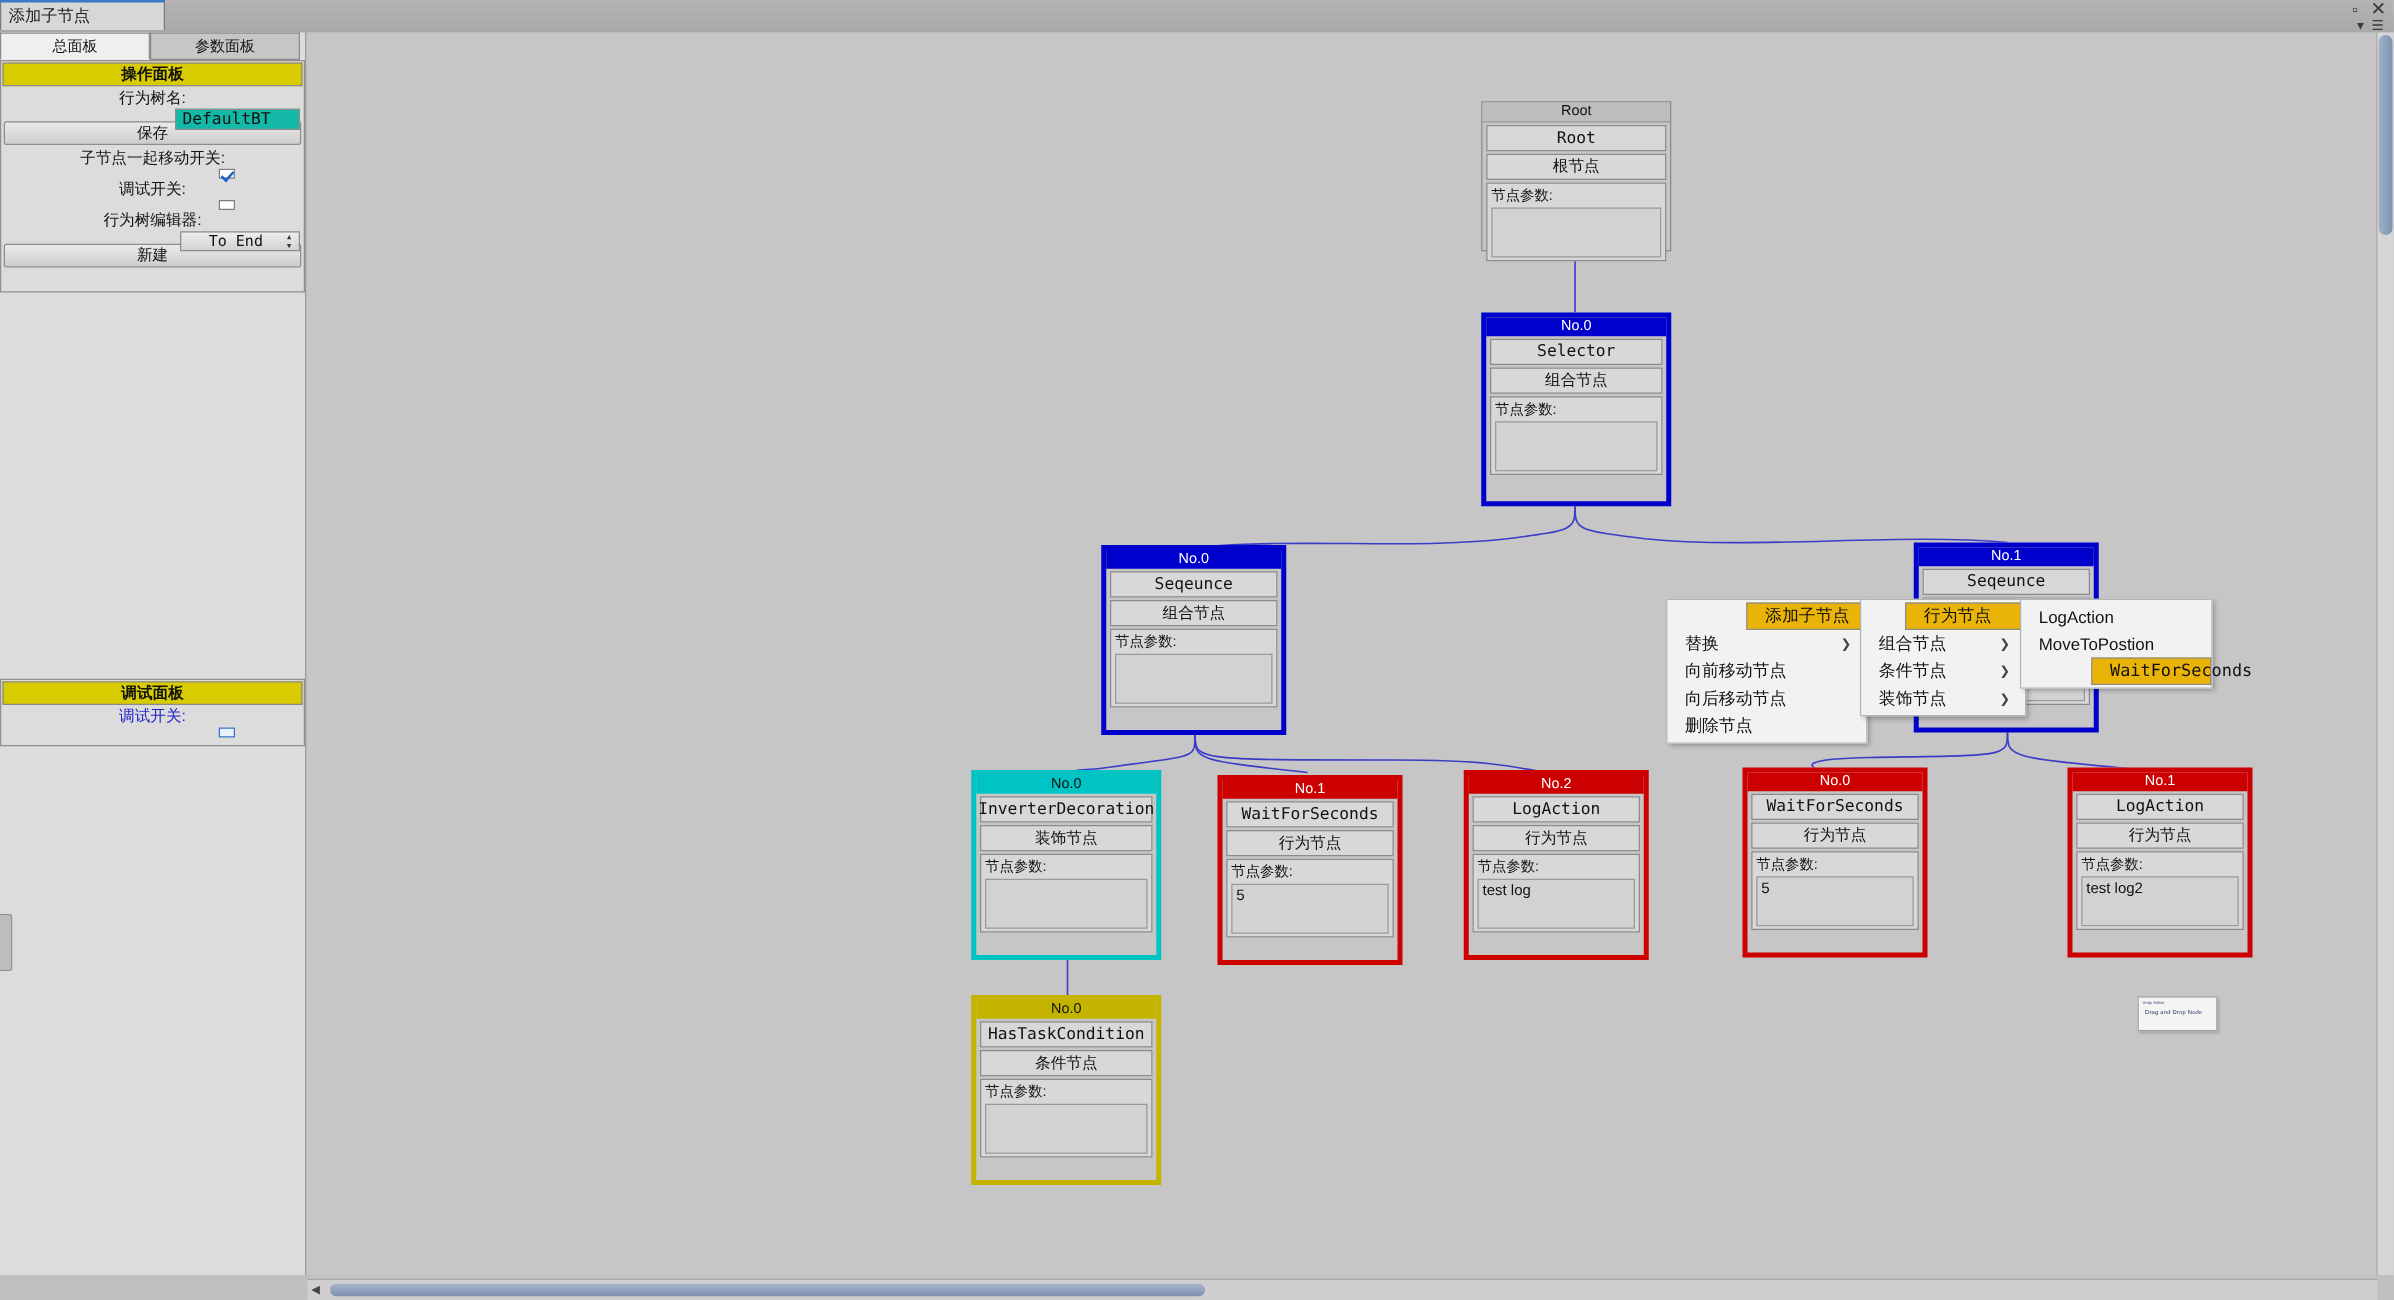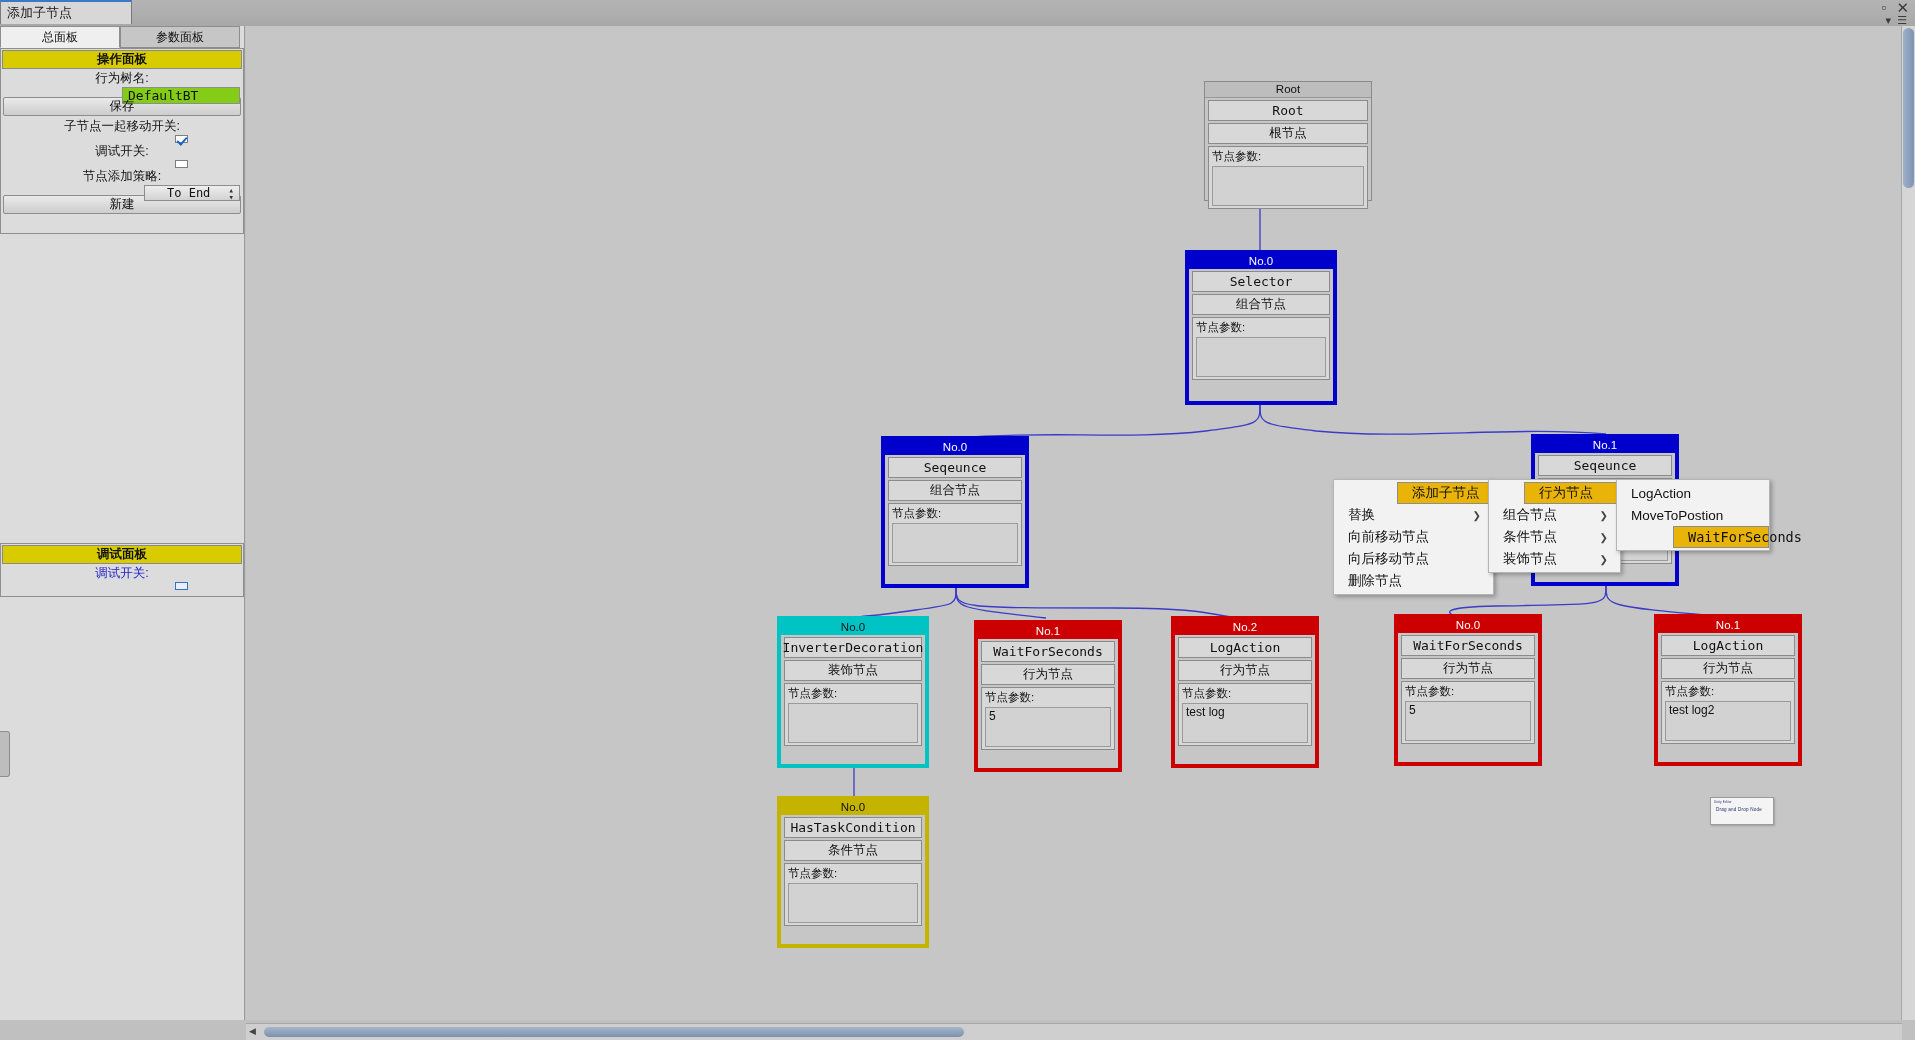--- a/index.html
+++ b/index.html
@@ -35,21 +35,21 @@
   .ptab.inactive{background:#c6c6c6;width:120px;}
 
   .panelbox{position:absolute;left:0;top:22px;width:244px;
     background:#dcdcdc;border:1px solid #8f8f8f;box-sizing:border-box;}
   .panel-hdr{height:19px;background:#d8cc00;border:1px solid #8a8a8a;
     display:flex;align-items:center;justify-content:center;
     font-size:12.5px;font-weight:bold;color:#111;box-sizing:border-box;margin:1px;}
   .row{display:flex;align-items:center;height:25px;padding:0 3px;box-sizing:border-box;flex-direction:column;}
   .row .lbl{font-size:12.5px;color:#111;white-space:nowrap;}
   .row .lbl.blue{color:#2222cc;}
-  .txtfield{margin-left:auto;width:118px;height:18px;background:#84cc16;
+  .txtfield{margin-left:auto;width:100px;height:18px;background:#14b8a6;
     border:1px solid #8d8d8d;box-sizing:border-box;font-size:13px;color:#111;
     display:flex;align-items:center;padding-left:5px;
     font-family:"DejaVu Sans Mono","Liberation Mono",monospace;}
   .btn{margin:2px 2px;height:19px;background:linear-gradient(to bottom,#eaeaea,#cdcdcd);
     border:1px solid #8d8d8d;border-radius:2px;
     display:flex;align-items:center;justify-content:center;
     font-size:12.5px;color:#111;box-sizing:border-box;}
   .chk{margin-left:auto;margin-right:52px;width:13px;height:13px;background:#fff;
     border:1px solid #7e7e7e;box-sizing:border-box;position:relative;}
   .chk.blue{border:1px solid #3a6fc4;background:#e8f0fb;}
@@ -160,21 +160,21 @@
         <span class="lbl">子节点一起移动开关:</span>
         <span class="chk on"></span>
       </div>
 
       <div class="row">
         <span class="lbl">调试开关:</span>
         <span class="chk"></span>
       </div>
 
       <div class="row">
-        <span class="lbl">节点添加策略:</span>
+        <span class="lbl">行为树编辑器:</span>
         <span class="sel">
           <span>To End</span>
           <span class="arrows">▴<br>▾</span>
         </span>
       </div>
 
       <div class="btn">新建</div>
     </div>
 
     <div class="panelbox" style="top:517px;height:54px;">
@@ -197,21 +197,21 @@
         <path d="M 1014,378 C 1014,398 1014,398 1070,405 C 1160,414 1270,400 1360,408"></path>
         <path d="M 710,562 C 710,582 710,578 640,588 C 620,591 615,588 608,594"></path>
         <path d="M 710,562 C 710,582 710,582 800,592"></path>
         <path d="M 710,562 C 710,582 710,582 870,582 C 940,582 960,586 1000,594"></path>
         <path d="M 1360,560 C 1360,580 1360,578 1250,580 C 1200,581 1190,586 1222,594"></path>
         <path d="M 1360,560 C 1360,580 1360,580 1470,590"></path>
         <path d="M 608,742 L 608,760 C 608,772 608,766 608,782"></path>
       </g>
     </svg>
 
-    <div class="node root" style="left:939px;top:55px;width:168px;height:120px;border-width:1px;margin-left:19px;">
+    <div class="node root" style="left:939px;top:55px;width:152px;height:120px;border-width:1px;">
       <div class="ttl">Root</div>
       <div class="fld">Root</div>
       <div class="fld cn">根节点</div>
       <div class="pbox">
         <div class="plabel">节点参数:</div>
         <div class="pval"></div>
       </div>
     </div>
 
     <div class="node composite" style="left:939px;top:224px;width:152px;height:155px;">

